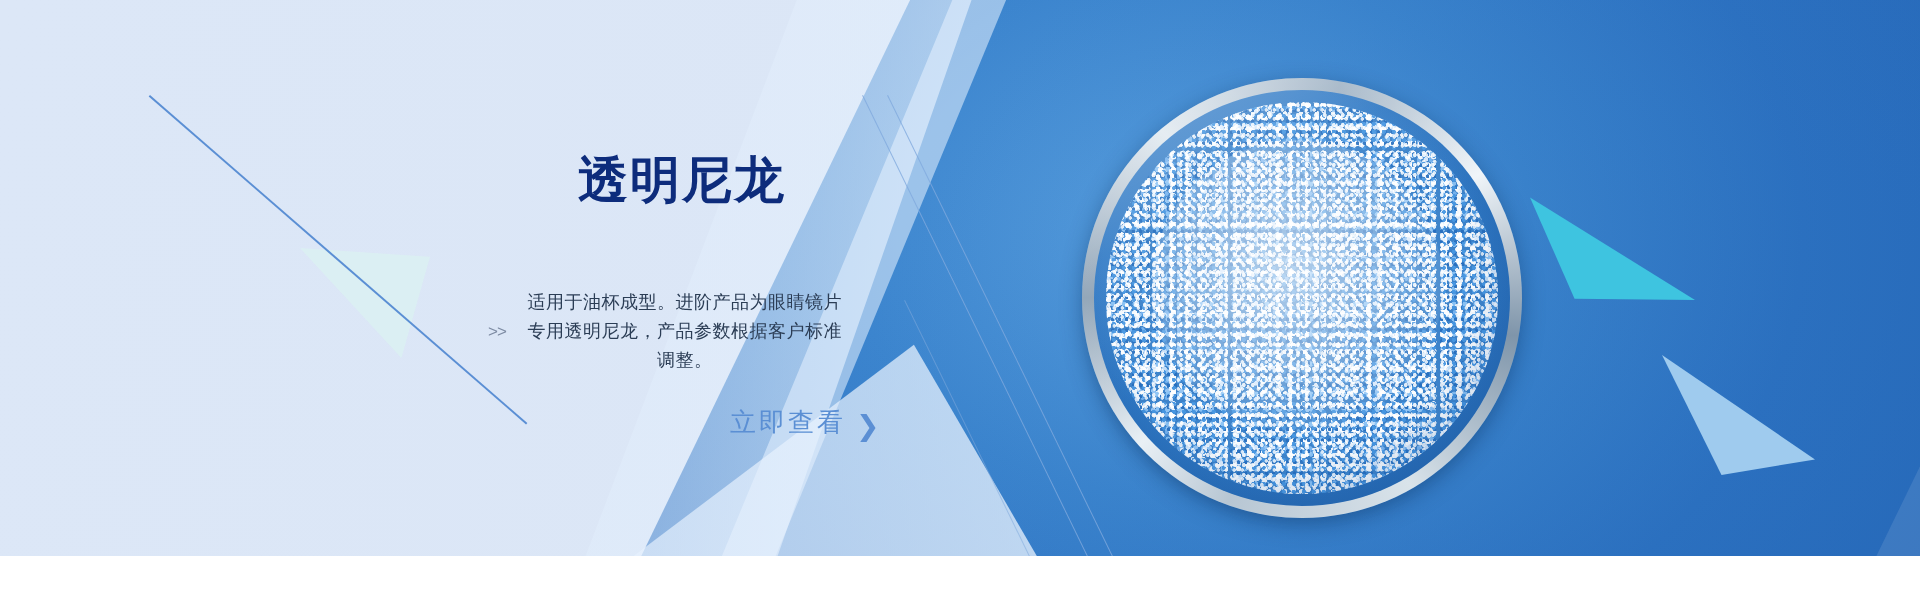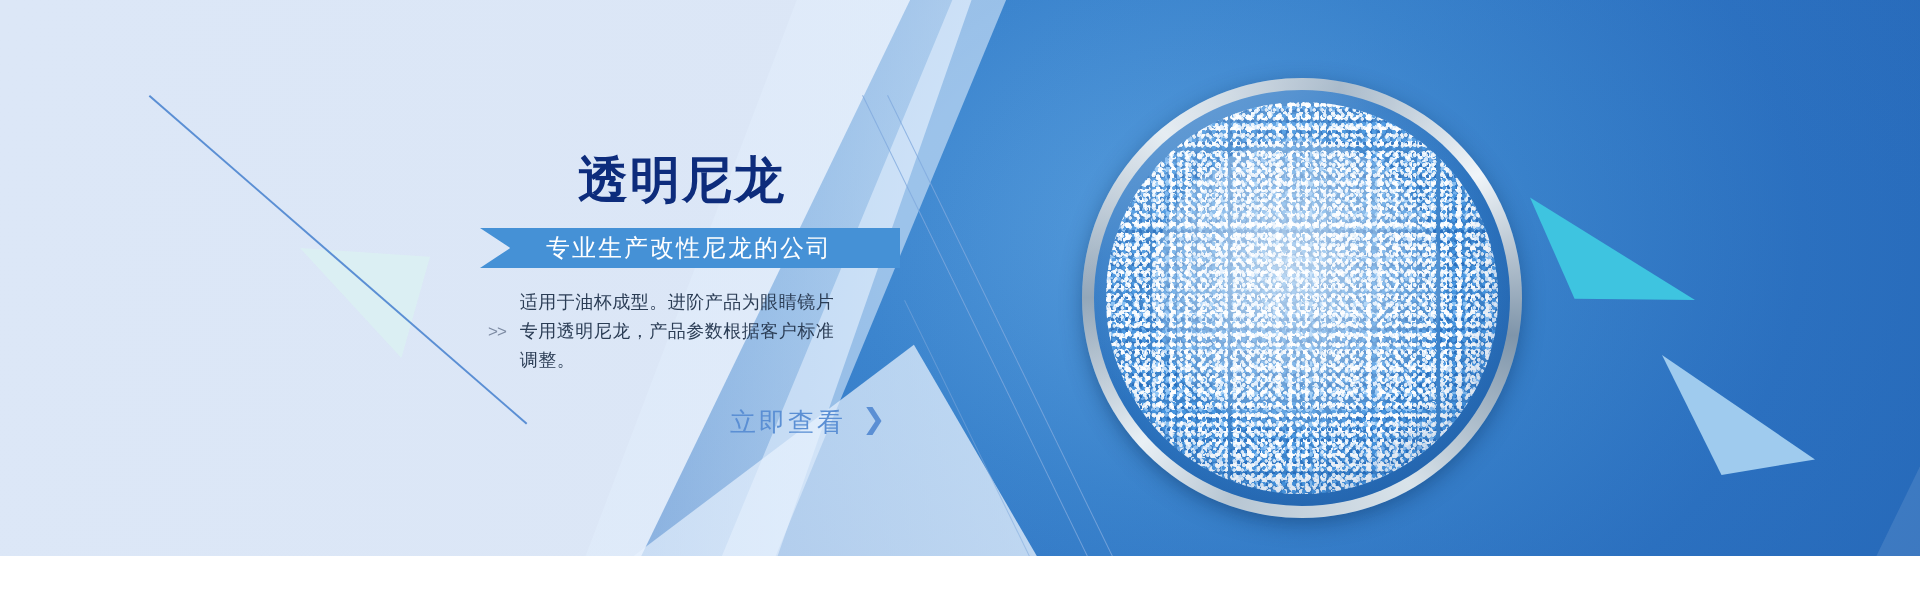--- a/index.html
+++ b/index.html
@@ -245,29 +245,30 @@
     font-size: 17px;
     letter-spacing: -1px;
     font-family: "Liberation Sans", sans-serif;
   }
   .desc-text {
     color: #2b3d55;
     font-size: 18px;
     line-height: 1.62;
     letter-spacing: 0.5px;
     max-width: 330px;
+    text-align: center;
   }
 
   .cta {
     position: absolute;
     left: 730px;
     top: 405px;
     display: flex;
-    align-items: flex-start;
-    gap: 16px;
+    align-items: flex-end;
+    gap: 10px;
     color: #5b8fd4;
     font-size: 26px;
     letter-spacing: 3px;
     cursor: pointer;
     user-select: none;
     white-space: nowrap;
   }
   .cta-chevron {
     font-size: 28px;
     font-weight: bold;
@@ -303,23 +304,20 @@
   <div class="light-sliver-b"></div>
   <div class="mint-tri"></div>
 
   <div class="hairline" style="left:150px; top:95px; width:500px; height:1.5px; transform:rotate(41deg);"></div>
   <div class="hairline soft" style="left:863px; top:95px; width:560px; height:1px; transform:rotate(64deg);"></div>
   <div class="hairline soft" style="left:888px; top:95px; width:560px; height:1px; transform:rotate(64deg);"></div>
   <div class="hairline soft" style="left:905px; top:300px; width:340px; height:1px; transform:rotate(64deg); opacity:.55;"></div>
 
   <div class="title">透明尼龙</div>
 
-  <div class="ribbon">
-    <span class="ribbon-text">专业生产改性尼龙的公司</span>
-  </div>
 
   <div class="desc-row">
     <span class="desc-arrows">&gt;&gt;</span>
     <span class="desc-text">适用于油杯成型。进阶产品为眼睛镜片专用透明尼龙，产品参数根据客户标准调整。</span>
   </div>
 
   <div class="cta">
     <span>立即查看</span>
     <span class="cta-chevron">❯</span>
   </div>

